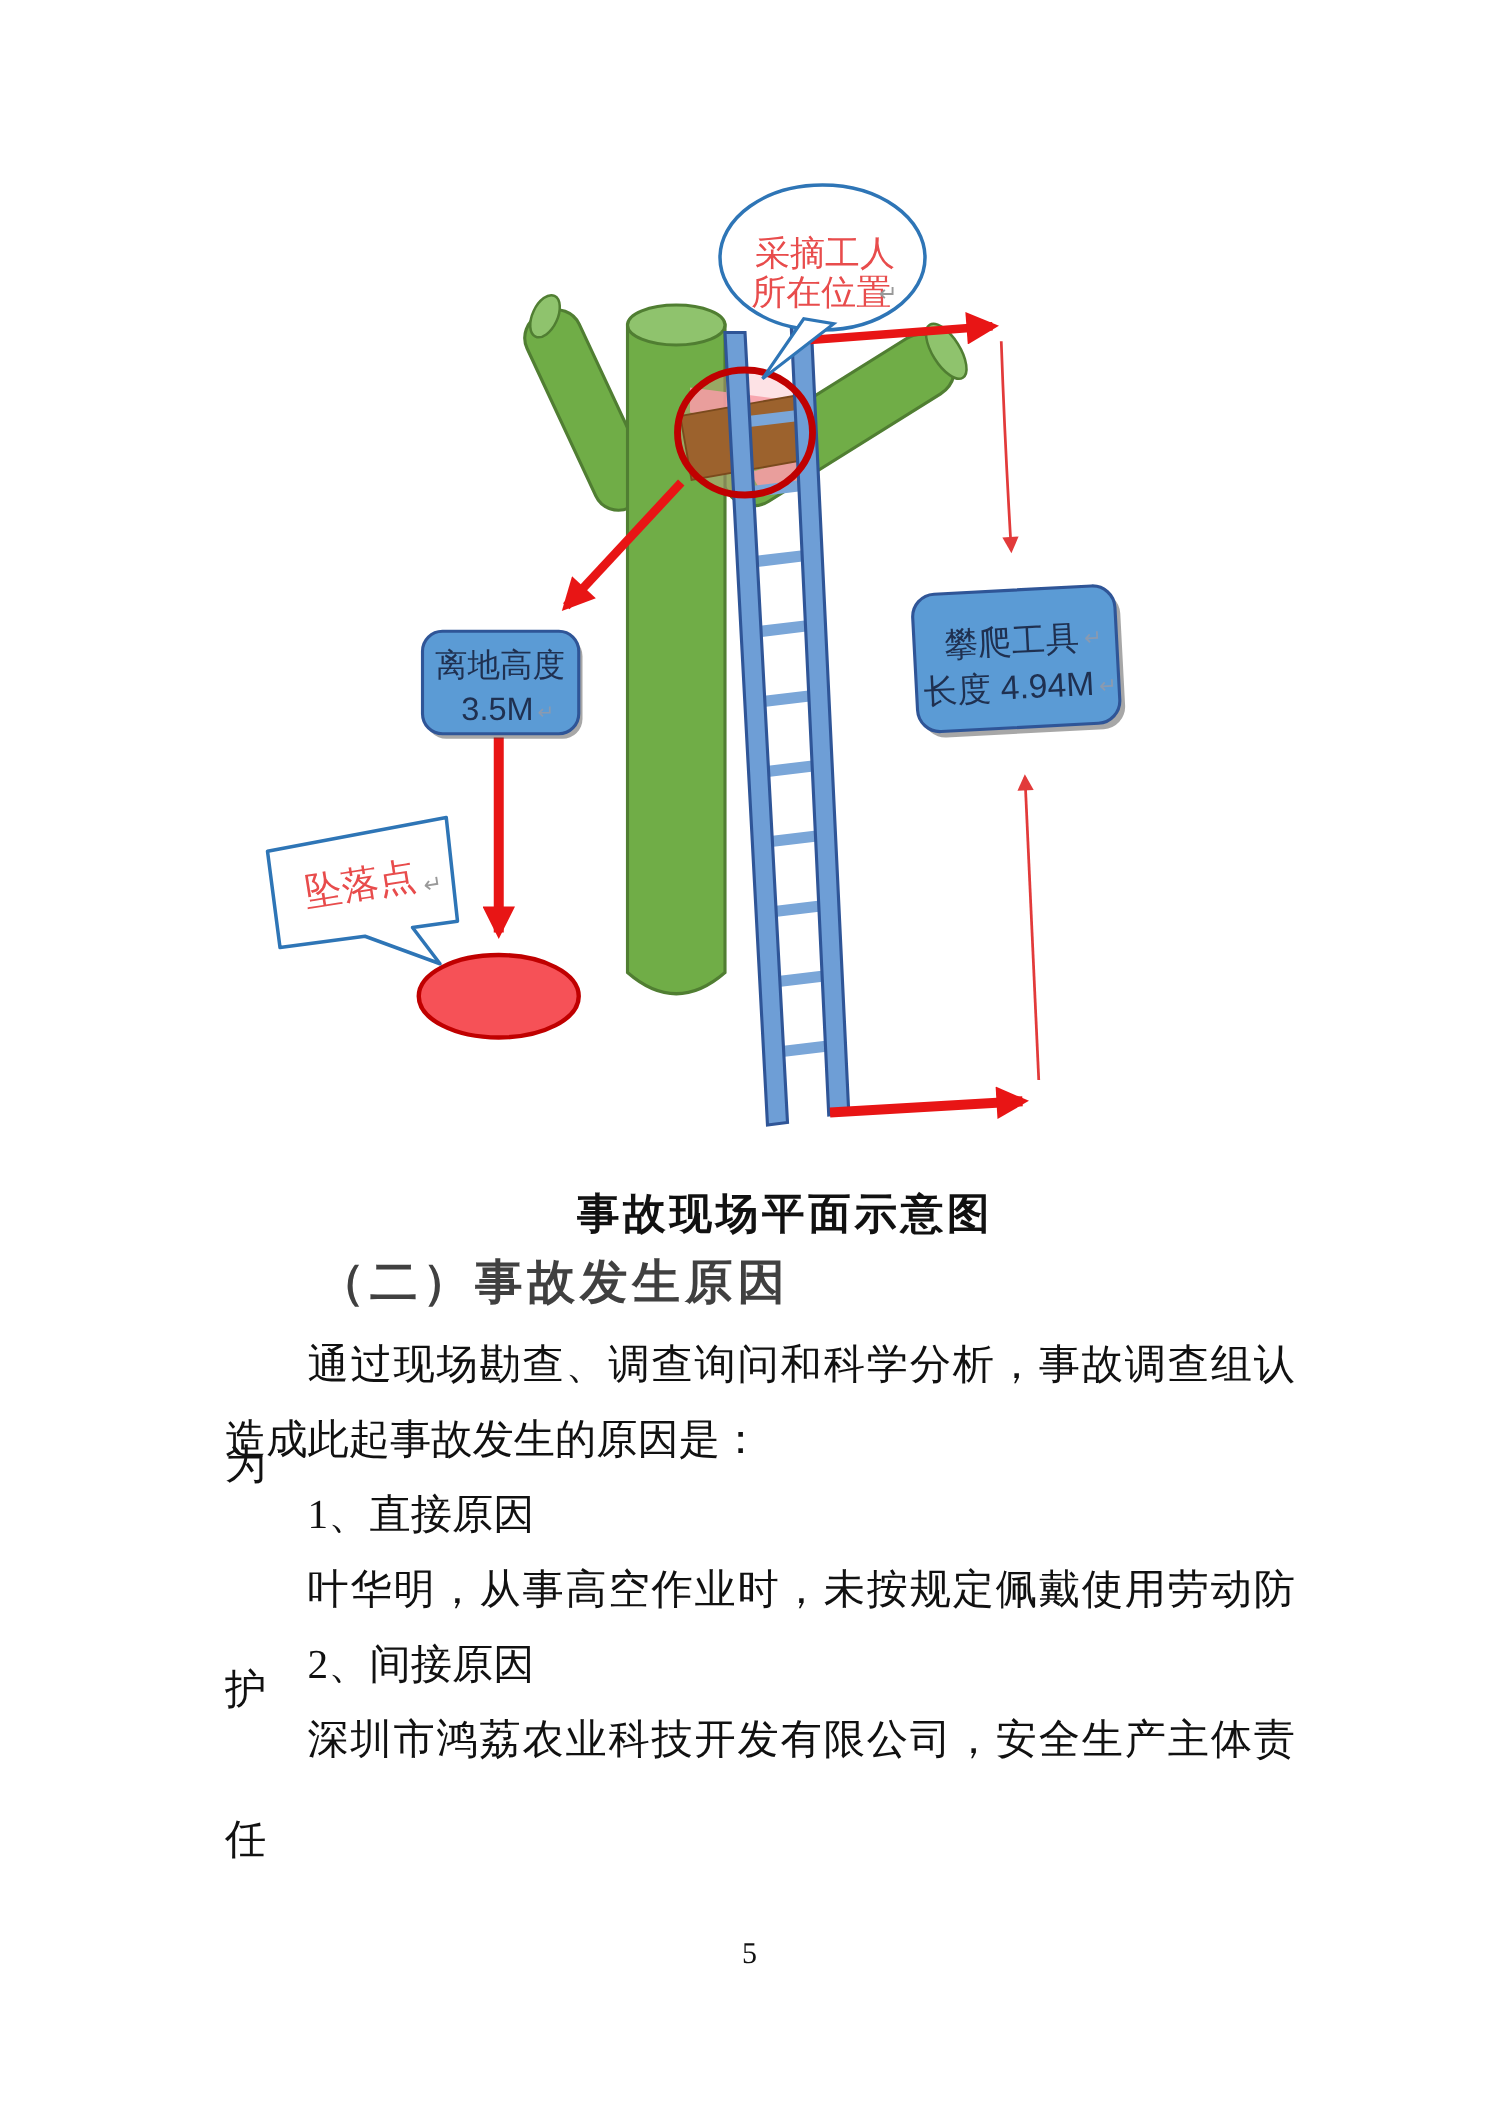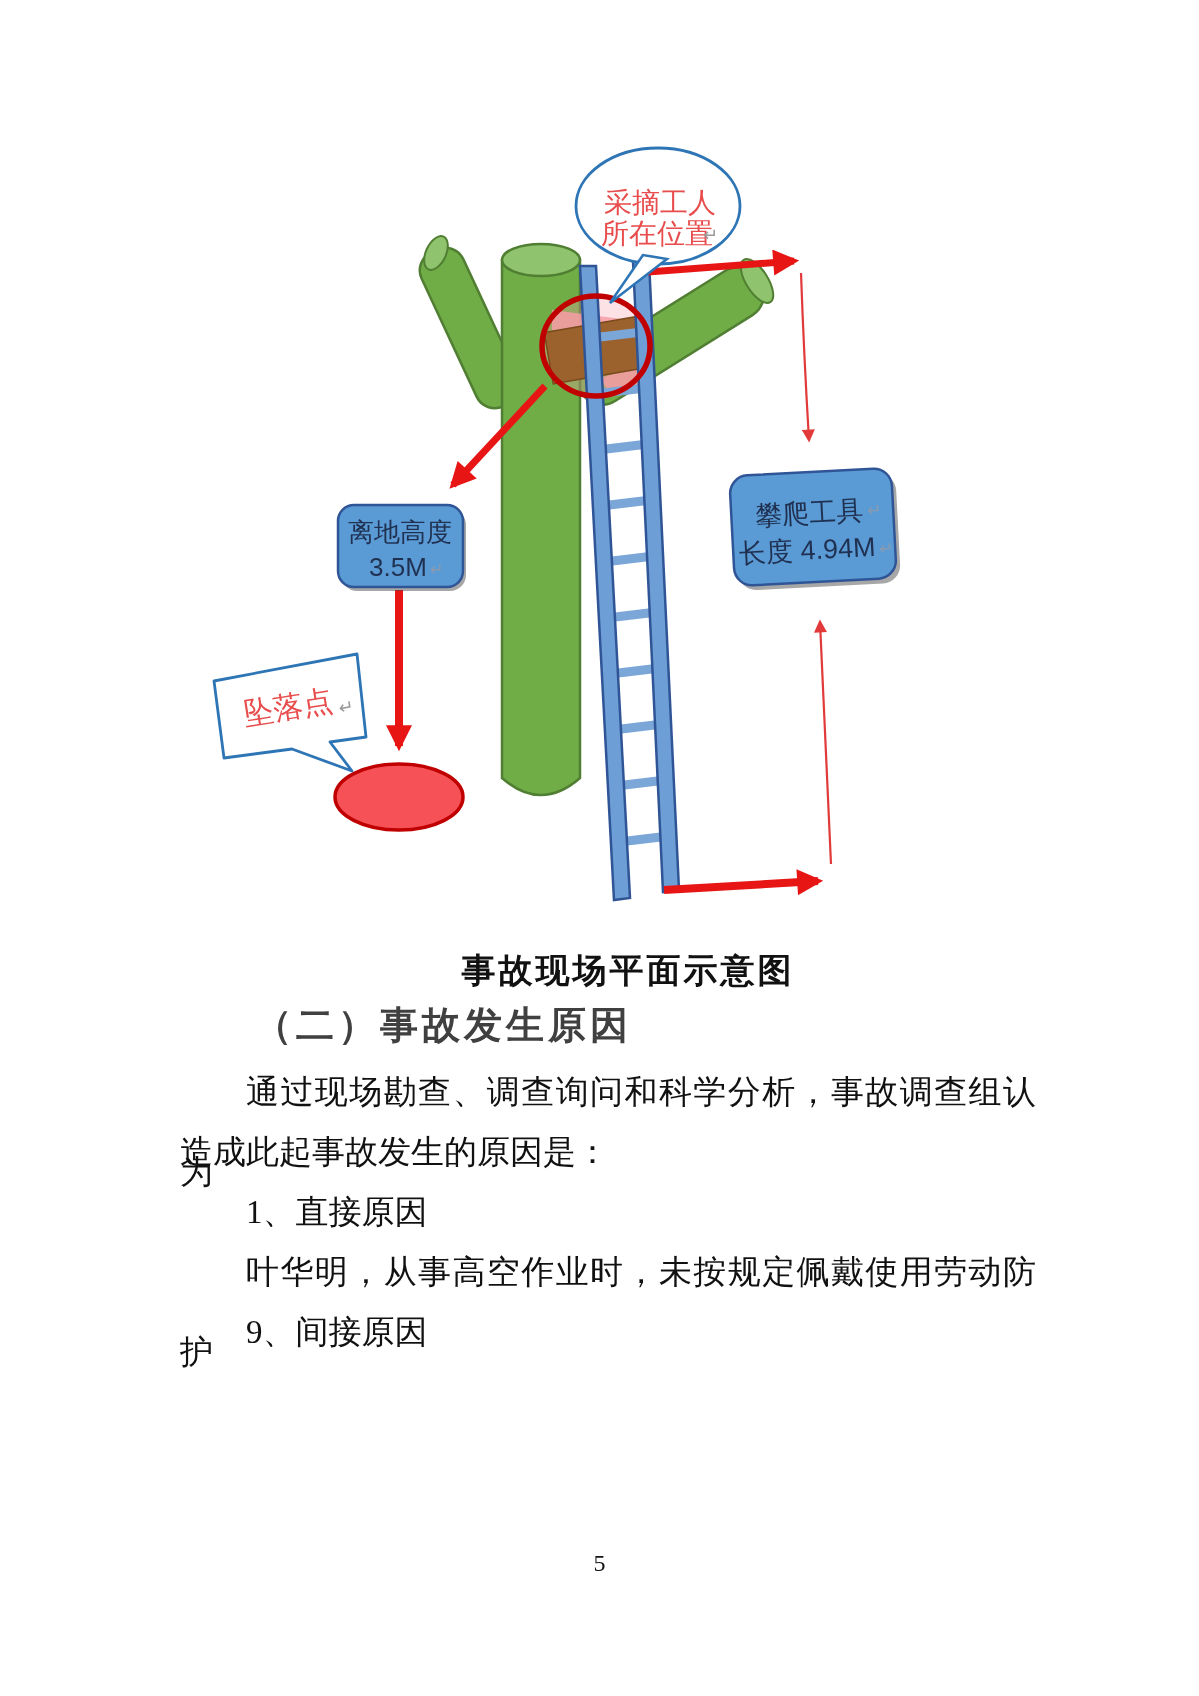--- a/index.html
+++ b/index.html
@@ -134,18 +134,19 @@
 
   <div class="caption">事故现场平面示意图</div>
 
   <div class="heading">（二）事故发生原因</div>
 
   <div class="bodytext">
     <div class="line jf ind">通过现场勘查、调查询问和科学分析，事故调查组认为</div>
     <div class="line">造成此起事故发生的原因是：</div>
     <div class="line ind">1、直接原因</div>
     <div class="line jf ind">叶华明，从事高空作业时，未按规定佩戴使用劳动防护</div>
-    <div class="line ind">9、间接原因</div>
+    <div class="line ind">2、间接原因</div>
+    <div class="line jf ind">深圳市鸿荔农业科技开发有限公司，安全生产主体责任</div>
   </div>
 
   <div class="pagenum">5</div>
 
 </div>
 
 </body></html>

